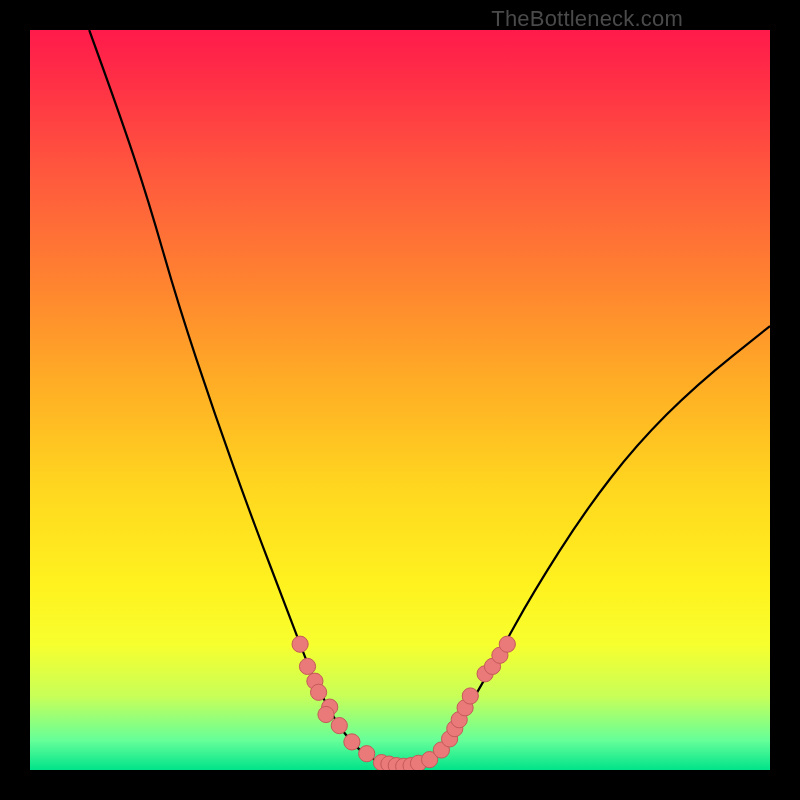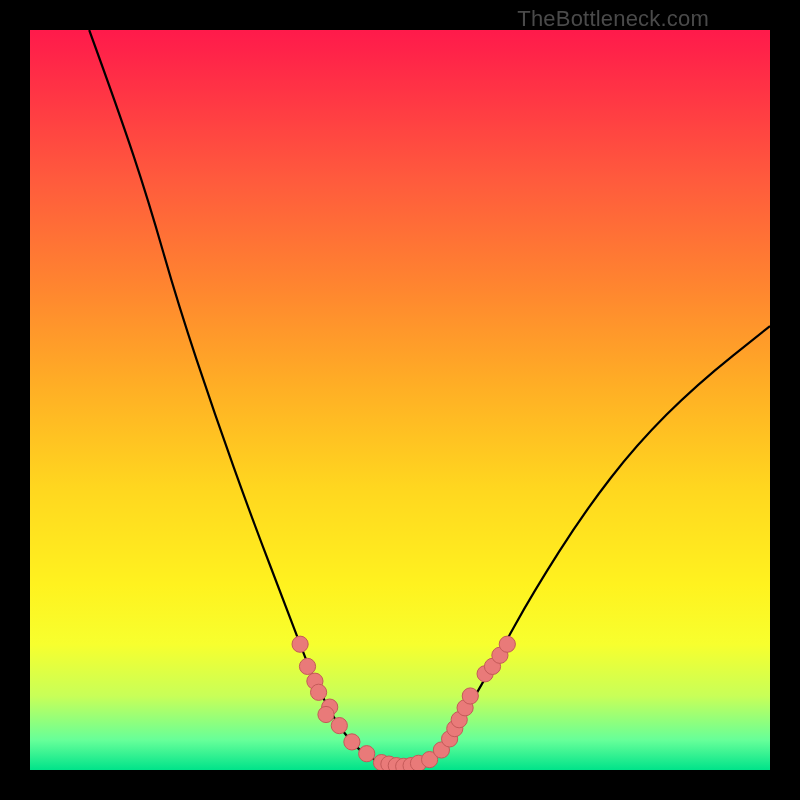--- a/index.html
+++ b/index.html
@@ -11,21 +11,20 @@
     background: #000;
     font-family: Arial, Helvetica, sans-serif;
   }
   .frame {
     position: absolute;
     left: 0;
     top: 0;
     width: 693px;
     height: 800px;
     background: #000;
-    padding-left: 26px;
   }
   .plot {
     position: absolute;
     left: 30px;
     top: 30px;
     width: 740px;
     height: 740px;
     background: linear-gradient(
       to bottom,
       #ff1a4b 0%,

